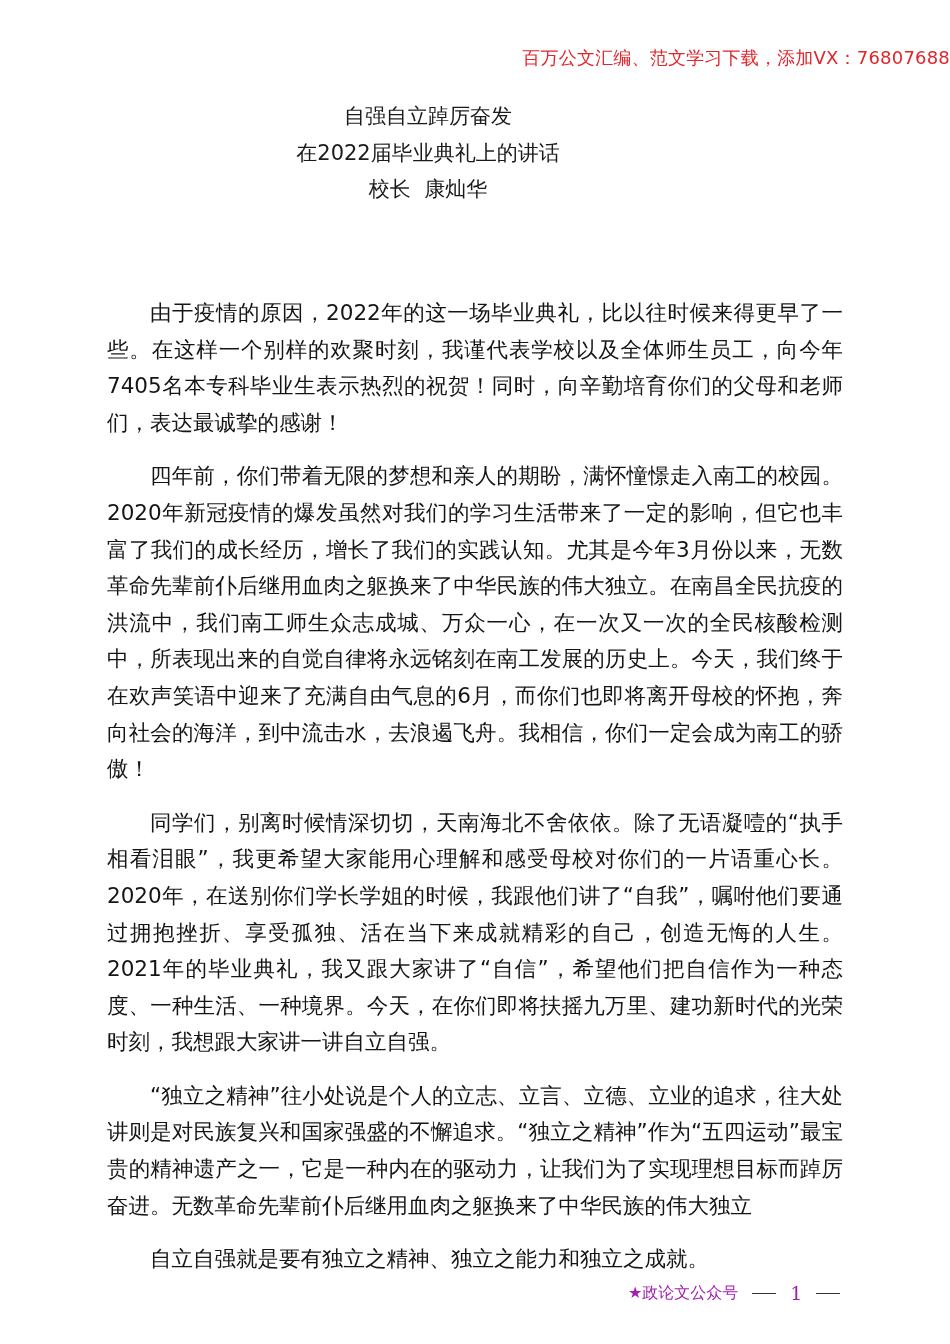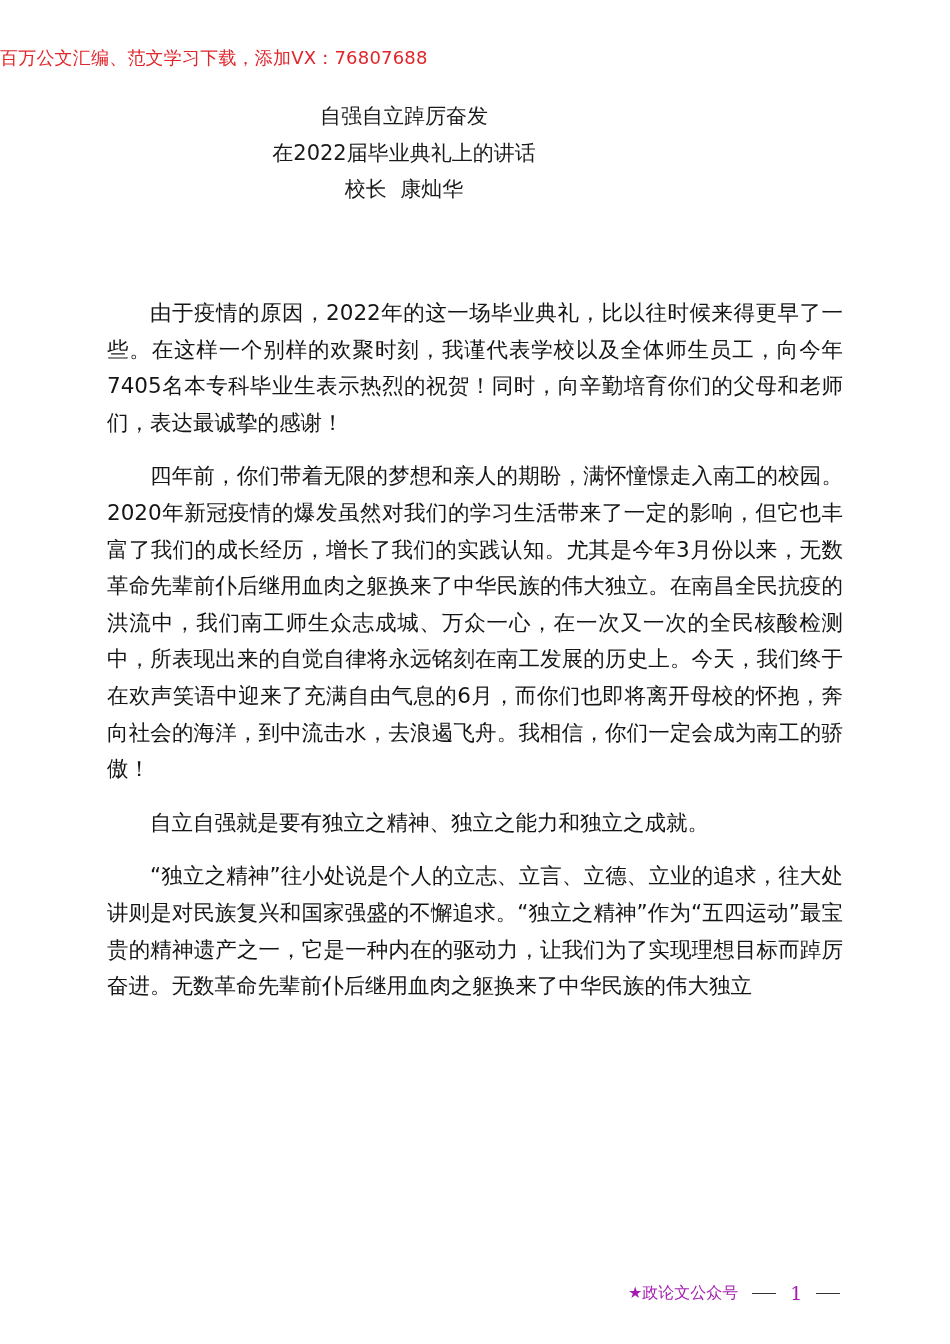--- a/index.html
+++ b/index.html
@@ -2,26 +2,26 @@
 <html><head>
 <meta charset="utf-8">
 <style>
   html, body { margin: 0; padding: 0; background: #ffffff; }
   body {
     width: 950px; height: 1344px; position: relative; overflow: hidden;
     font-family: "DejaVu Sans", "Liberation Sans", sans-serif;
     color: #111111;
   }
   .watermark {
-    position: absolute; top: 46px; left: 0; width: 950px; text-align: left;
+    position: absolute; top: 46px; left: 0; width: 950px; text-align: right;
     font-size: 18px; color: #e0252b; letter-spacing: 0.2px;
   }
   .title-block {
     position: absolute; top: 98px; left: 0; width: 808px; text-align: center;
-    font-size: 21px; line-height: 36.5px; color: #1a1a1a;
+    font-size: 21px; line-height: 36.5px; color: #1a1a1a; padding-left: 24px;
   }
   .title-block div { white-space: pre; }
   .body-text {
     position: absolute; top: 278px; left: 90px; width: 770px;
     font-size: 21.5px; line-height: 36.6px; color: #151515;
     text-align: justify; text-justify: inter-character;
   }
   .salutation { margin: 0; }
   .para { margin: 17px; text-indent: 2em; }
   .footer {
@@ -41,22 +41,23 @@
 
 <div class="title-block">
   <div>自强自立踔厉奋发</div>
   <div>在2022届毕业典礼上的讲话</div>
   <div>校长  康灿华</div>
 </div>
 
 <div class="body-text">
   <p class="para">由于疫情的原因，2022年的这一场毕业典礼，比以往时候来得更早了一些。在这样一个别样的欢聚时刻，我谨代表学校以及全体师生员工，向今年7405名本专科毕业生表示热烈的祝贺！同时，向辛勤培育你们的父母和老师们，表达最诚挚的感谢！</p>
   <p class="para">四年前，你们带着无限的梦想和亲人的期盼，满怀憧憬走入南工的校园。2020年新冠疫情的爆发虽然对我们的学习生活带来了一定的影响，但它也丰富了我们的成长经历，增长了我们的实践认知。尤其是今年3月份以来，无数革命先辈前仆后继用血肉之躯换来了中华民族的伟大独立。在南昌全民抗疫的洪流中，我们南工师生众志成城、万众一心，在一次又一次的全民核酸检测中，所表现出来的自觉自律将永远铭刻在南工发展的历史上。今天，我们终于在欢声笑语中迎来了充满自由气息的6月，而你们也即将离开母校的怀抱，奔向社会的海洋，到中流击水，去浪遏飞舟。我相信，你们一定会成为南工的骄傲！</p>
+  <p class="para">同学们，别离时候情深切切，天南海北不舍依依。除了无语凝噎的“执手相看泪眼”，我更希望大家能用心理解和感受母校对你们的一片语重心长。2020年，在送别你们学长学姐的时候，我跟他们讲了“自我”，嘱咐他们要通过拥抱挫折、享受孤独、活在当下来成就精彩的自己，创造无悔的人生。2021年的毕业典礼，我又跟大家讲了“自信”，希望他们把自信作为一种态度、一种生活、一种境界。今天，在你们即将扶摇九万里、建功新时代的光荣时刻，我想跟大家讲一讲自立自强。</p>
+  <p class="para">“独立之精神”往小处说是个人的立志、立言、立德、立业的追求，往大处讲则是对民族复兴和国家强盛的不懈追求。“独立之精神”作为“五四运动”最宝贵的精神遗产之一，它是一种内在的驱动力，让我们为了实现理想目标而踔厉奋进。无数革命先辈前仆后继用血肉之躯换来了中华民族的伟大独立</p>
   <p class="para">自立自强就是要有独立之精神、独立之能力和独立之成就。</p>
-  <p class="para">“独立之精神”往小处说是个人的立志、立言、立德、立业的追求，往大处讲则是对民族复兴和国家强盛的不懈追求。“独立之精神”作为“五四运动”最宝贵的精神遗产之一，它是一种内在的驱动力，让我们为了实现理想目标而踔厉奋进。无数革命先辈前仆后继用血肉之躯换来了中华民族的伟大独立</p>
 </div>
 
 <div class="footer">
   <span class="source">★政论文公众号</span>
   <span class="dash"></span>
   <span class="pnum">1</span>
   <span class="dash"></span>
 </div>
 
 </body></html>

